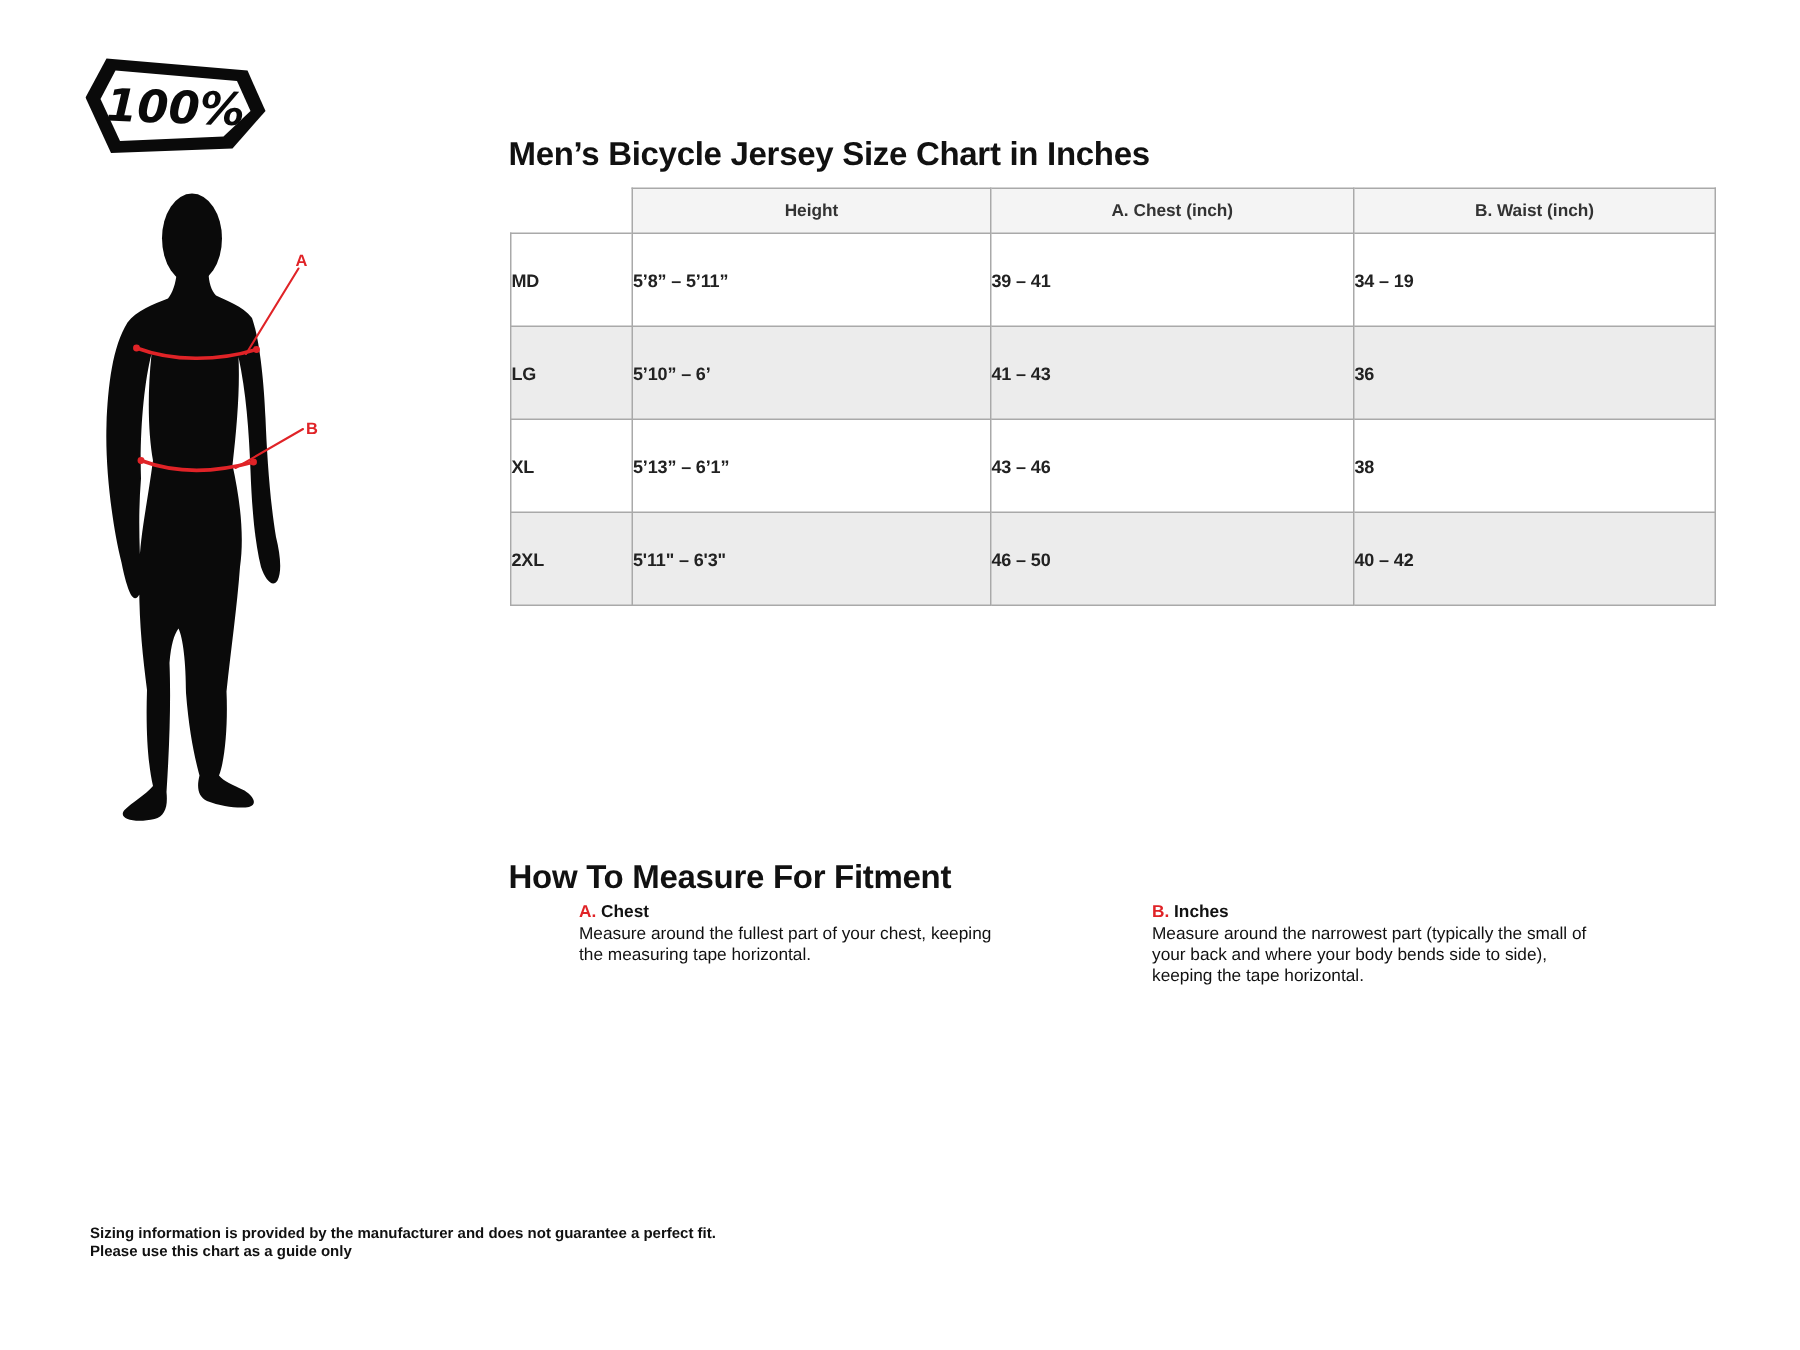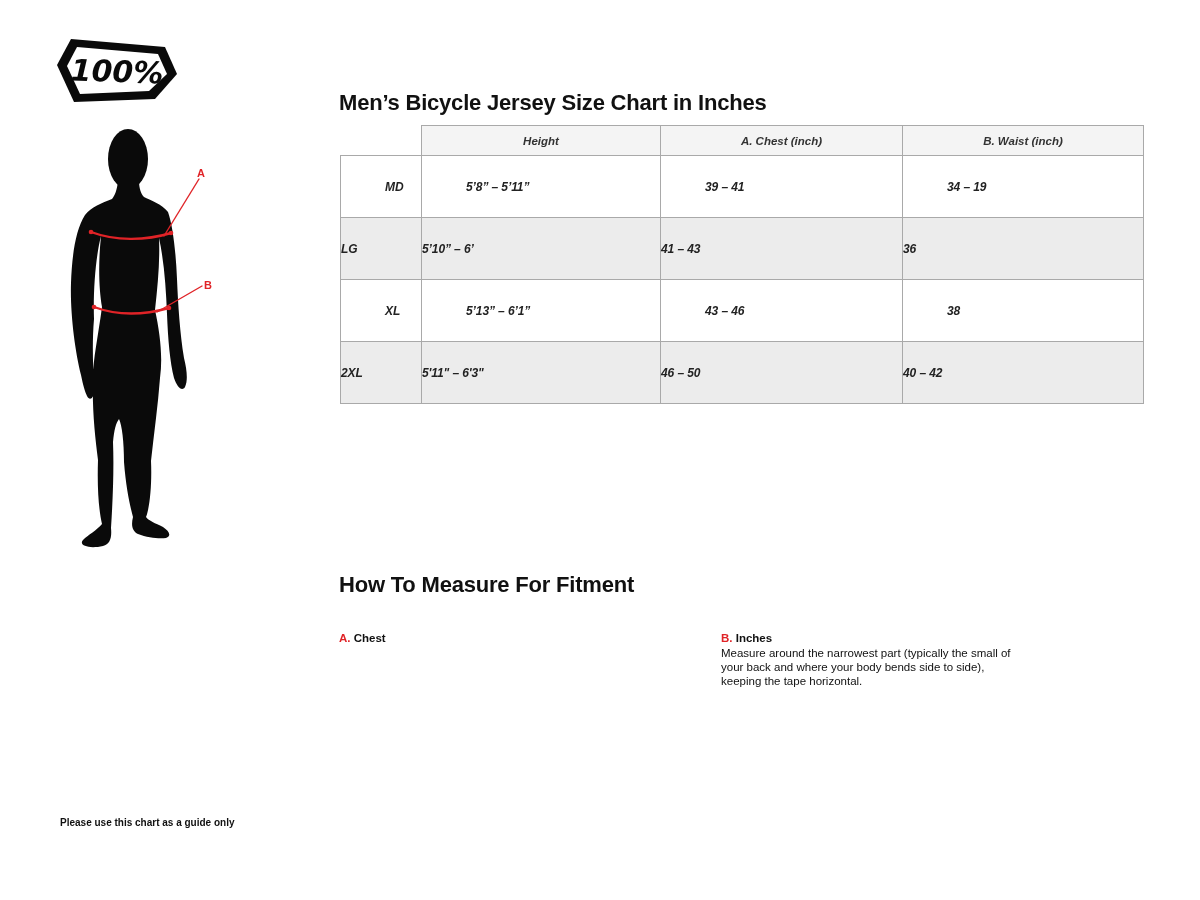--- a/index.html
+++ b/index.html
@@ -12,31 +12,31 @@
   #logo { left:57px; top:38px; width:121px; height:66px; }
 
   
   .h1 { font-size:22px; font-weight:700; letter-spacing:-0.2px; color:#111; }
   #chart-title { left:339px; top:90px; }
   #measure-title { left:339px; top:572px; }
 
   
   #size-table-wrap { left:340px; top:125px; }
   table { border-collapse:collapse; table-layout:fixed; }
-  th, td { border:1px solid #a9a9a9; vertical-align:middle;font-style:italic; }
+  th, td { border:1px solid #a9a9a9; vertical-align:middle; }
   th { height:30px; background:#f4f4f4; font-size:11.5px; font-weight:700; color:#333; }
   th.blank { border:none; background:transparent; }
   td { height:62px; font-size:12px; font-weight:700; color:#222; letter-spacing:-0.1px; }
   tr.odd td { background:#ececec; }
-  tr.even td { background:#ffffff;padding-left:44px; }
+  tr.even td { background:#ffffff; }
   col.c-size { width:81px; } col.c-height { width:239px; }
   col.c-chest { width:242px; } col.c-waist { width:241px; }
 
   
-  .measure-col { top:632px; }
+  .measure-col { top:602px;margin-left:47px; }
   #measure-a { left:339px; width:292px; }
   #measure-b { left:721px; width:300px; }
   .measure-label { font-size:11.5px; font-weight:700; color:#111; }
   .measure-letter { color:#e02327; }
   .measure-text { margin-top:2px; font-size:11.5px; line-height:14px; color:#111; }
 
   
   #footer { left:60px; top:817px; font-size:10px; font-weight:700; line-height:12px; color:#111; }
 
   svg text.red-label { font:700 11px "Liberation Sans", sans-serif; fill:#e02327; }
@@ -155,25 +155,27 @@
   </table>
 </div>
 
 <div id="measure-title" class="abs h1">How To Measure For Fitment</div>
 
 <div id="measure-a" class="abs measure-col">
   <div class="measure-label">
     <span class="measure-letter">A.</span>
     <span>Chest</span>
   </div>
+  <div class="measure-text">Measure around the fullest part of your chest, keeping the measuring tape horizontal.</div>
 </div>
 
 <div id="measure-b" class="abs measure-col">
   <div class="measure-label">
     <span class="measure-letter">B.</span>
     <span>Inches</span>
   </div>
   <div class="measure-text">Measure around the narrowest part (typically the small of your back and where your body bends side to side), keeping the tape horizontal.</div>
 </div>
 
 <div id="footer" class="abs">
+  <div>Sizing information is provided by the manufacturer and does not guarantee a perfect fit.</div>
   <div>Please use this chart as a guide only</div>
 </div>
 
 </body></html>

